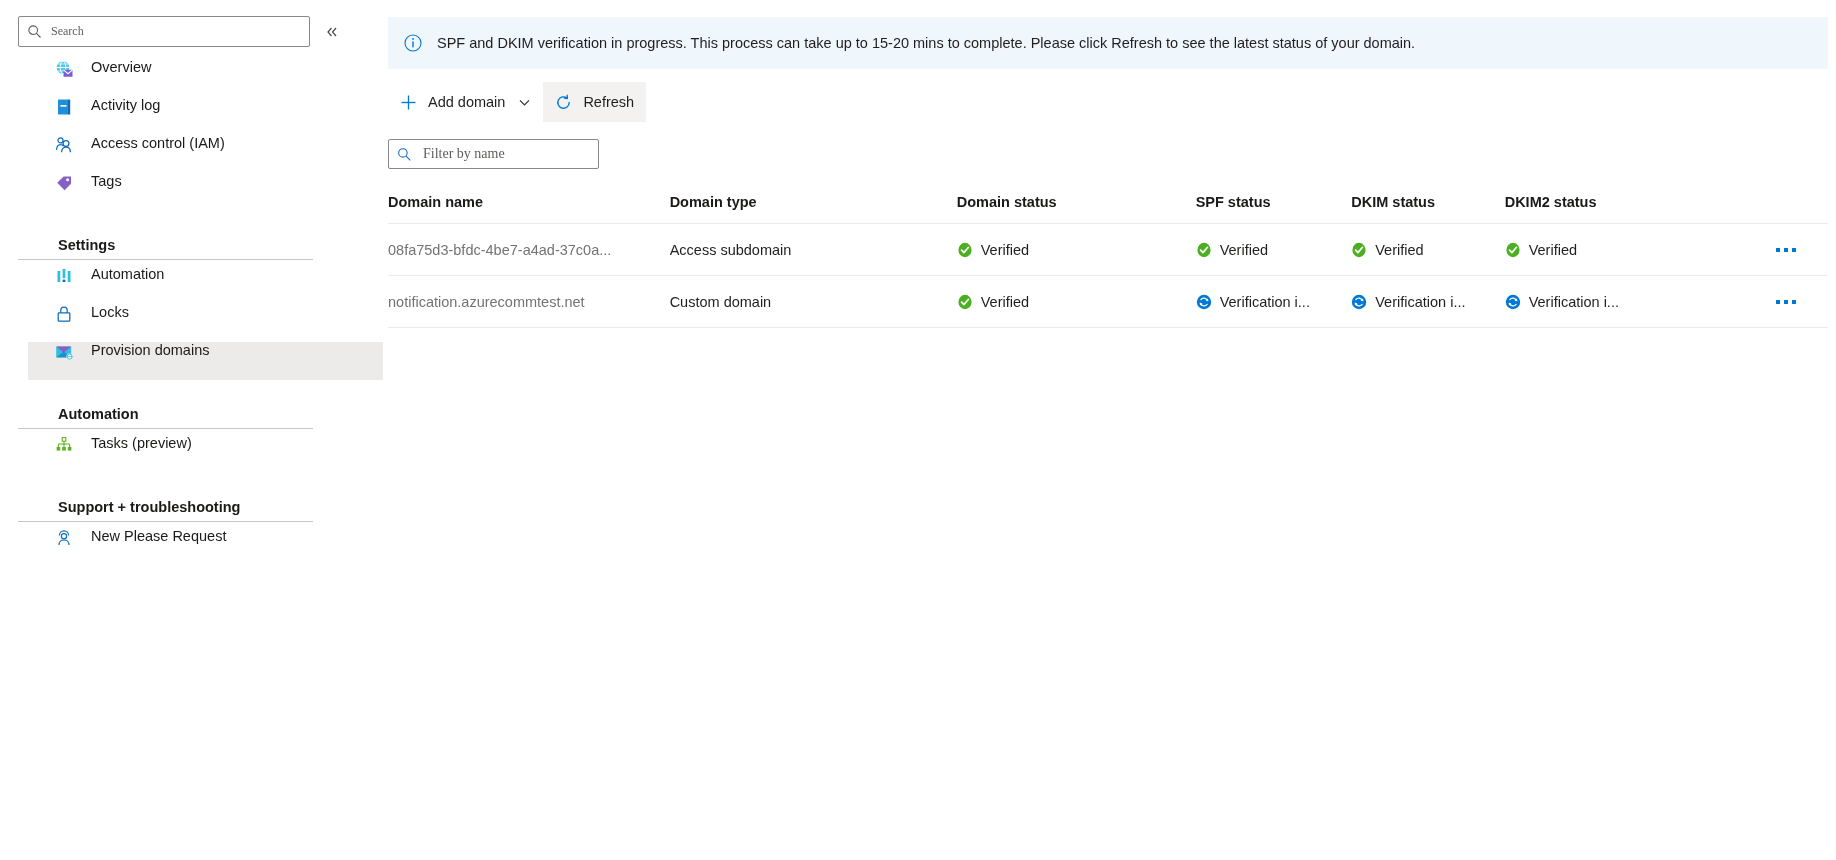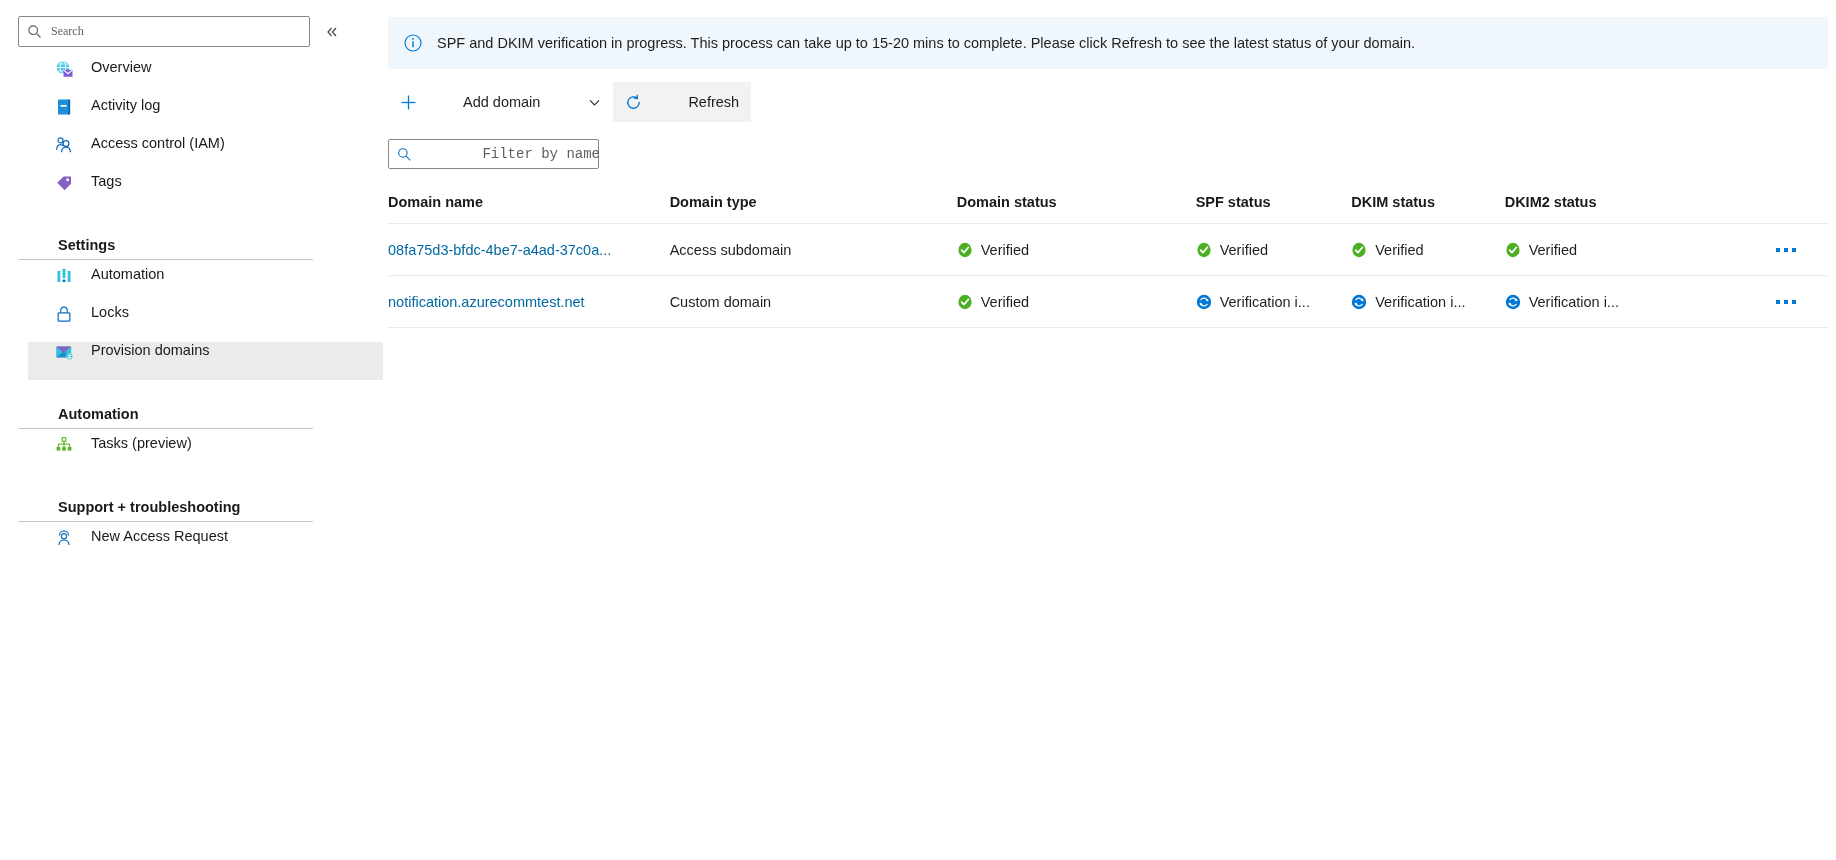--- a/index.html
+++ b/index.html
@@ -163,21 +163,20 @@
     align-items: center;
     height: 40px;
     padding: 0 12px;
     cursor: pointer;
     font-size: 14.5px;
     color: #201f1e;
     background: transparent;
     border: 0;
     font-family: "Liberation Sans", sans-serif;
     white-space: nowrap;
-    gap: 35px;
   }
   .tb-btn.refresh { background: #f3f2f1; }
   .tb-ic {
     width: 17px;
     height: 17px;
     margin-right: 11px;
     flex: 0 0 auto;
     display: block;
   }
   .tb-caret {
@@ -197,22 +196,22 @@
     border-radius: 2px;
     display: flex;
     align-items: center;
     padding: 0 8px;
     box-sizing: border-box;
     background: #fff;
   }
   .filter-box .mag { width: 15px; height: 15px; margin-right: 11px; flex:0 0 auto; display:block;}
   .filter-box input {
     border: 0; outline: 0; flex: 1 1 auto;
-    font-family: Liberation Mono, monospace;
-    font-size: 14px; color: #a16207; background: transparent; padding: 0; text-align: right;
+    font-family: Liberation Serif, serif;
+    font-size: 14px; color: #a16207; background: transparent; padding: 0;
   }
   .filter-box input::placeholder { color: #605e5c; }
 
   
   .table {
     margin: 25px 8px 0 20px;
     border-collapse: collapse;
     width: calc(100% - 28px);
     table-layout: fixed;
   }
@@ -237,21 +236,21 @@
   }
   .col-name   { width: 257px; }
   .col-type   { width: 262px; }
   .col-dstat  { width: 218px; }
   .col-spf    { width: 142px; }
   .col-dkim   { width: 140px; }
   .col-dkim2  { width: 175px; }
   .col-menu   { width: 120px; }
 
   .dom-link {
-    color: #0369a1;
+    color: #737373;
     text-decoration: none;
     cursor: pointer;
     display: inline-block;
     max-width: 240px;
     overflow: hidden;
     text-overflow: ellipsis;
     white-space: nowrap;
     vertical-align: bottom;
   }
 
@@ -418,21 +417,21 @@
       <div class="nav-divider"></div>
 
       <div class="nav-item">
         <span class="nav-icon">
           <svg width="20" height="20" viewBox="0 0 20 20">
             <path d="M5.4 7.4 A4.6 4.6 0 0 1 14.6 7.4" fill="none" stroke="#0f6cbd" stroke-width="1.2"></path>
             <circle cx="10" cy="8.2" r="2.6" fill="none" stroke="#0f6cbd" stroke-width="1.2"></circle>
             <path d="M5 17 C5 13.6 7.2 12 10 12 C12.8 12 15 13.6 15 17" fill="none" stroke="#0f6cbd" stroke-width="1.2"></path>
           </svg>
         </span>
-        <span class="nav-label">New Access Request</span>
+        <span class="nav-label">New Please Request</span>
       </div>
 
     </div>
   </div>
 
   <div class="main">
 
     <div class="banner">
       <svg class="info-ic" viewBox="0 0 18 18">
         <circle cx="9" cy="9" r="8" fill="none" stroke="#0078d4" stroke-width="1.1"></circle>

